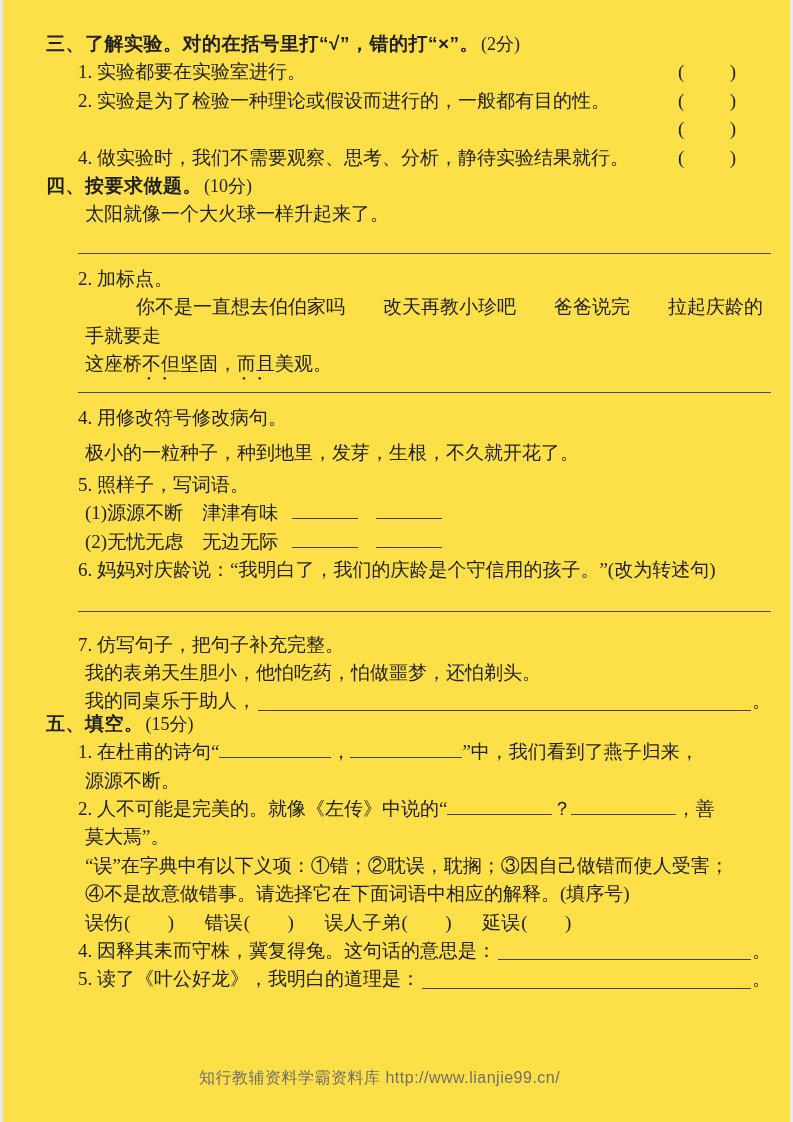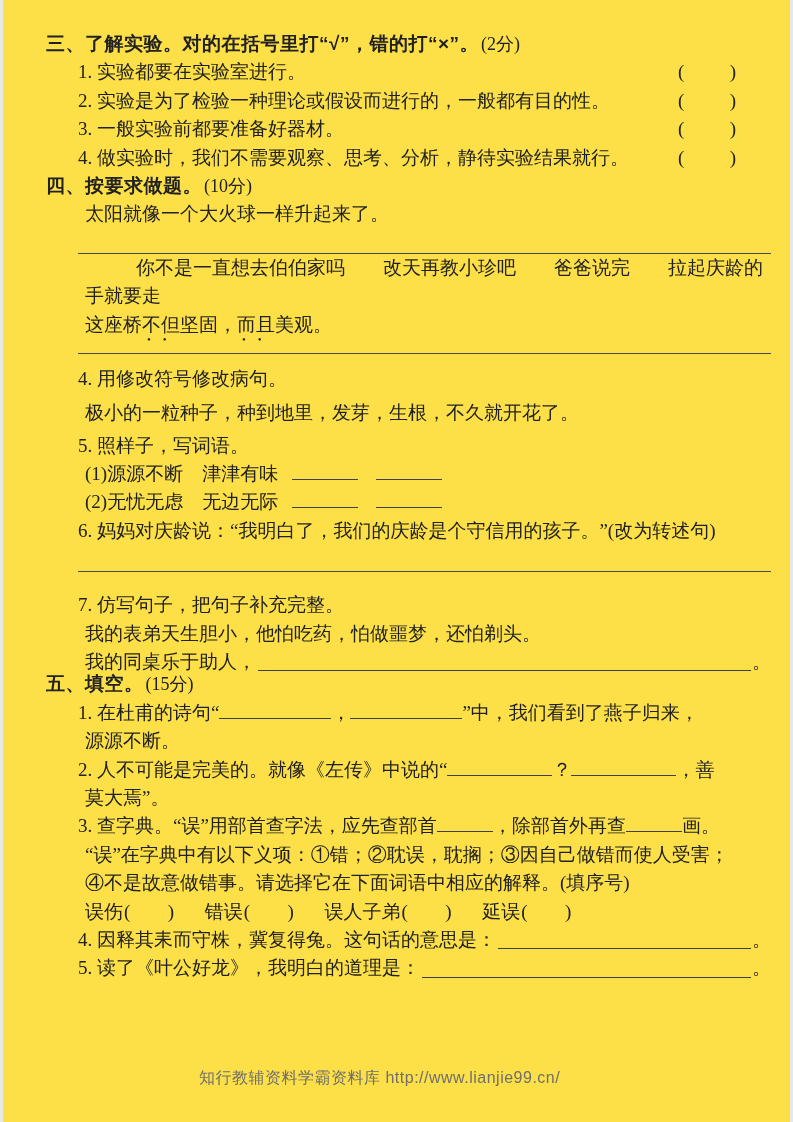--- a/index.html
+++ b/index.html
@@ -103,40 +103,40 @@
         </span>
     </div>
     <div class="row lvl1">
       <span>2. 实验是为了检验一种理论或假设而进行的，一般都有目的性。</span>
       <span class="paren">
           <span>(</span>
           <span>)</span>
         </span>
     </div>
     <div class="row lvl1">
-      <span>3. 一般实验前都要准备好器材。</span>
       <span class="paren">
           <span>(</span>
           <span>)</span>
         </span>
     </div>
     <div class="row lvl1">
       <span>4. 做实验时，我们不需要观察、思考、分析，静待实验结果就行。</span>
       <span class="paren">
           <span>(</span>
           <span>)</span>
         </span>
     </div>
 
     <div class="row lvl0">
       <span class="hd">四、按要求做题。</span><span class="score">(10分)</span>
     </div>
     <div class="row">太阳就像一个大火球一样升起来了。</div>
     <div class="ansline mt24"></div>
 
+    <div class="row lvl1 mt11">2. 加标点。</div>
     <div class="row indent">你不是一直想去伯伯家吗　　改天再教小珍吧　　爸爸说完　　拉起庆龄的</div>
     <div class="row">手就要走</div>
 
     <div class="row">
       <span>这座桥</span><span class="dotted">不但</span><span>坚固，</span><span class="dotted">而且</span><span>美观。</span>
     </div>
     <div class="ansline mt14"></div>
 
     <div class="row lvl1 mt11">4. 用修改符号修改病句。</div>
     <div class="row mt6">极小的一粒种子，种到地里，发芽，生根，不久就开花了。</div>
@@ -166,23 +166,20 @@
     <div class="row lvl1">
       <span>1. 在杜甫的诗句“</span><span class="bk w112"></span><span>，</span><span class="bk w112"></span><span>”中，我们看到了燕子归来，</span>
     </div>
     <div class="row">源源不断。</div>
 
     <div class="row lvl1">
       <span>2. 人不可能是完美的。就像《左传》中说的“</span><span class="bk w105"></span><span>？</span><span class="bk w105"></span><span>，善</span>
     </div>
     <div class="row">莫大焉”。</div>
 
-    <div class="row lvl1">
-      <span>3. 查字典。“误”用部首查字法，应先查部首</span><span class="bk w56"></span><span>，除部首外再查</span><span class="bk w56"></span><span>画。</span>
-    </div>
     <div class="row">“误”在字典中有以下义项：①错；②耽误，耽搁；③因自己做错而使人受害；</div>
     <div class="row">④不是故意做错事。请选择它在下面词语中相应的解释。(填序号)</div>
     <div class="row">
       <span class="wgroup"><span>误伤</span><span class="paren-s">
             <span>(</span>
             <span>)</span>
           </span></span>
       <span class="wgroup"><span>错误</span><span class="paren-s">
             <span>(</span>
             <span>)</span>

